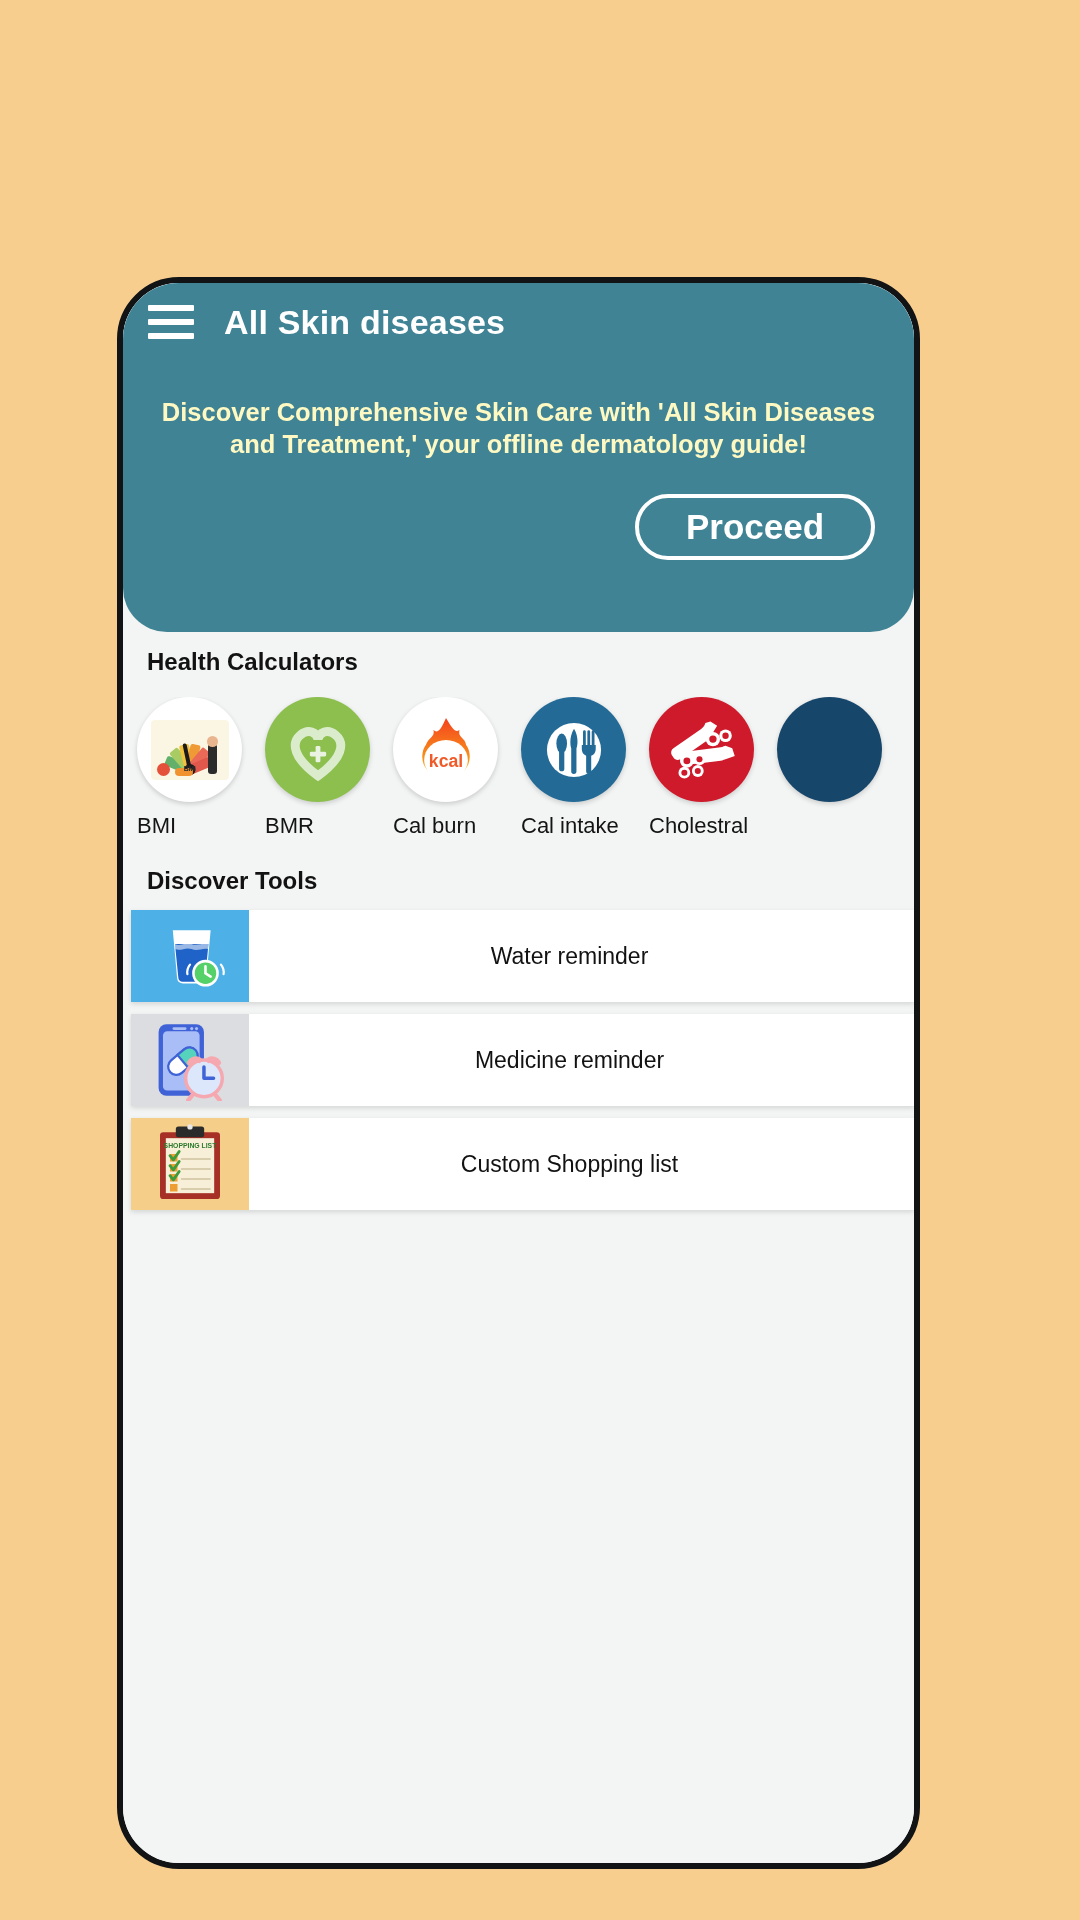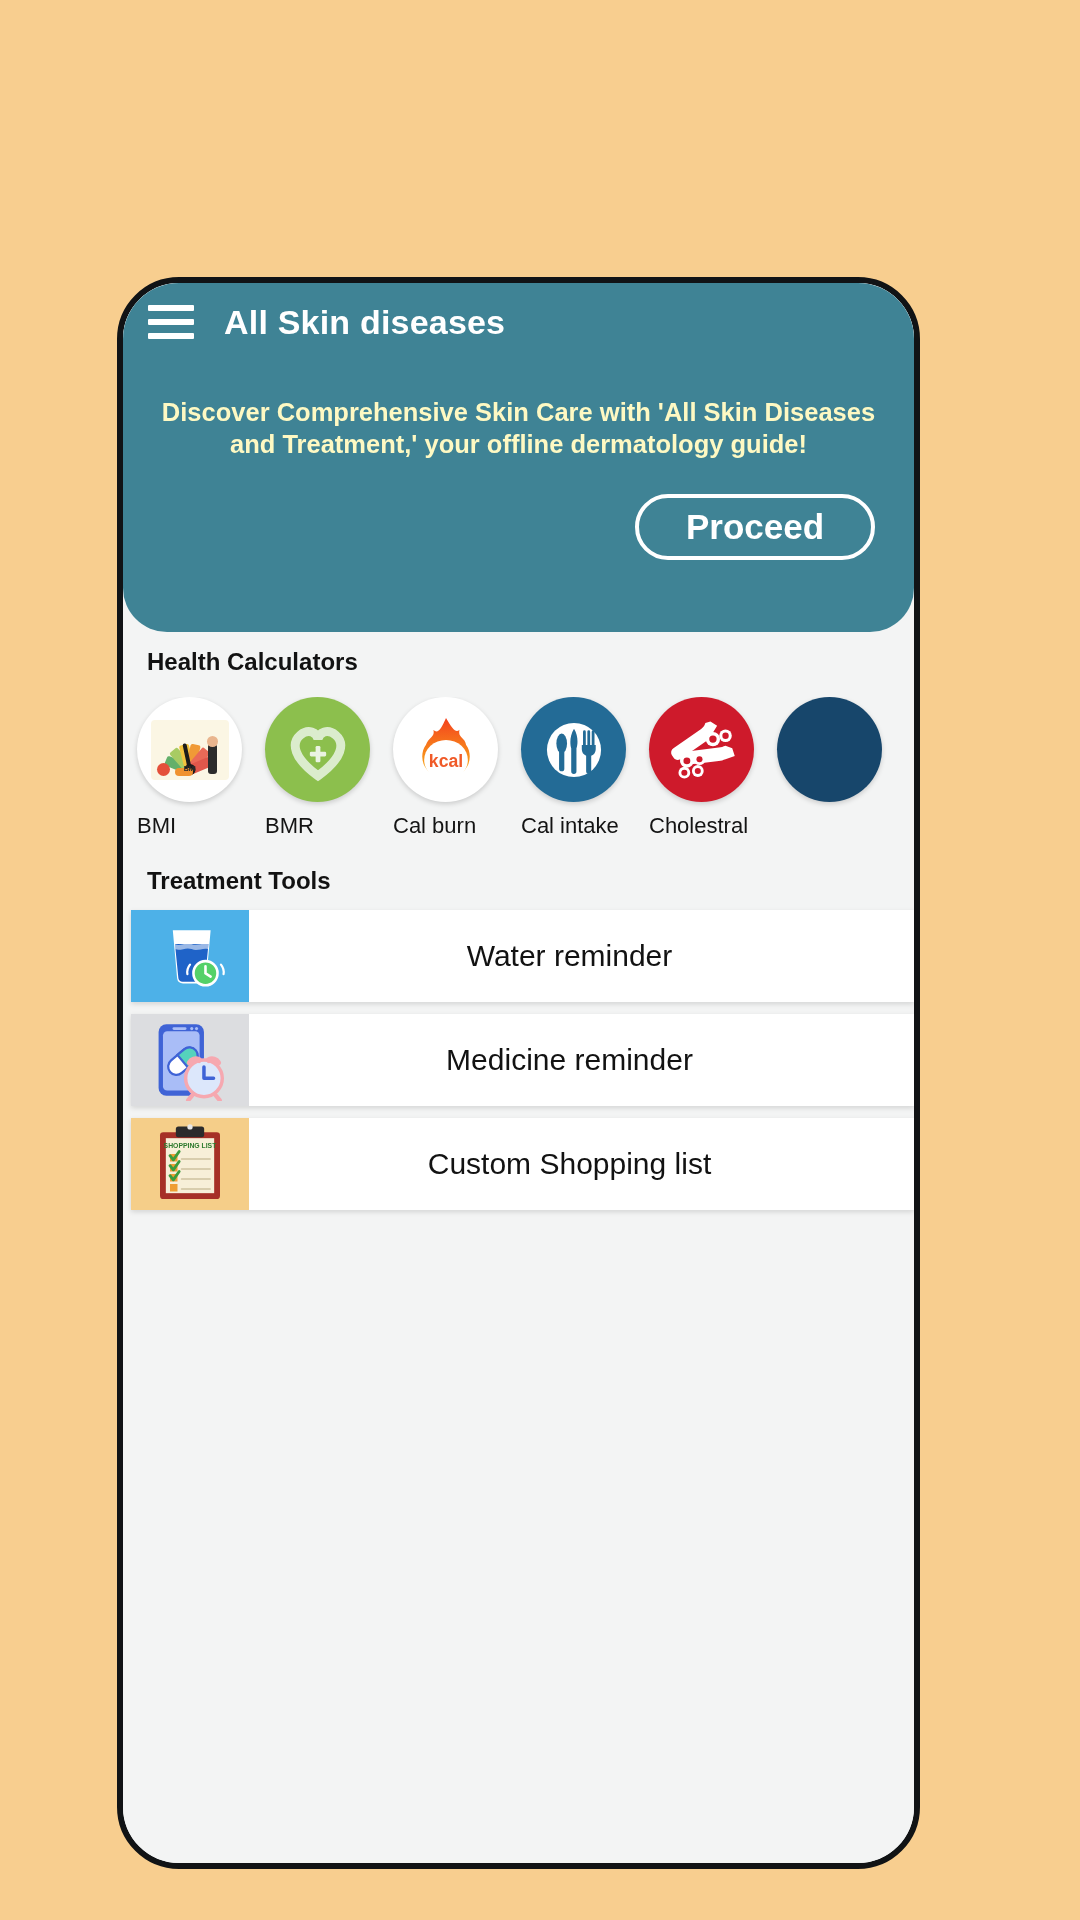--- a/index.html
+++ b/index.html
@@ -170,21 +170,21 @@
     width:118px; height:92px;
     display:flex; align-items:center; justify-content:center;
     overflow:hidden;
   }
   .thumb-water{ background:#4DB1E8; }
   .thumb-med{ background:#DCDDE0; }
   .thumb-shop{ background:#F5CE89; }
   .tool-row .tool-label{
     flex:1;
     display:flex; align-items:center; justify-content:center;
-    font-size:30px;
+    font-size:23px;
     color:#121212;
     padding-right:24px;
   }
   .thumb svg{ display:block; }
 
   .list-inner{ padding-left:8px; }
 </style>
 </head>
 <body>
 
@@ -318,21 +318,21 @@
           <div class="calc-label">Cholestral</div>
         </div>
 
         <div class="calc-item">
           <div class="calc-circle cc-navy"></div>
           <div class="calc-label"></div>
         </div>
 
       </div>
 
-      <div class="section-title" id="title-tools">Treatment Tools</div>
+      <div class="section-title" id="title-tools">Discover Tools</div>
 
       <div class="tools-list list-inner">
 
         <div class="tool-row">
           <div class="thumb thumb-water">
             <svg width="86" height="80" viewBox="0 0 100 92">
               <path d="M30 16 h44 l-5 56 a7 7 0 0 1 -7 6 H42 a7 7 0 0 1 -7 -6 Z" fill="#ffffff"></path>
               <path d="M32.5 32 h39 l-4 40 a5 5 0 0 1 -5 4 H41.5 a5 5 0 0 1 -5 -4 Z" fill="#1F63C8"></path>
               <path d="M32.5 32 c6 4 12 -3 19 0 c7 3 13 -2 20 0 l-0.6 6 c-6 -2 -12 3 -19 0 c-7 -3 -13 3 -19 0 Z" fill="#ffffff" opacity=".55"></path>
               <circle cx="68" cy="66" r="14" fill="#54D169" stroke="#ffffff" stroke-width="3"></circle>

